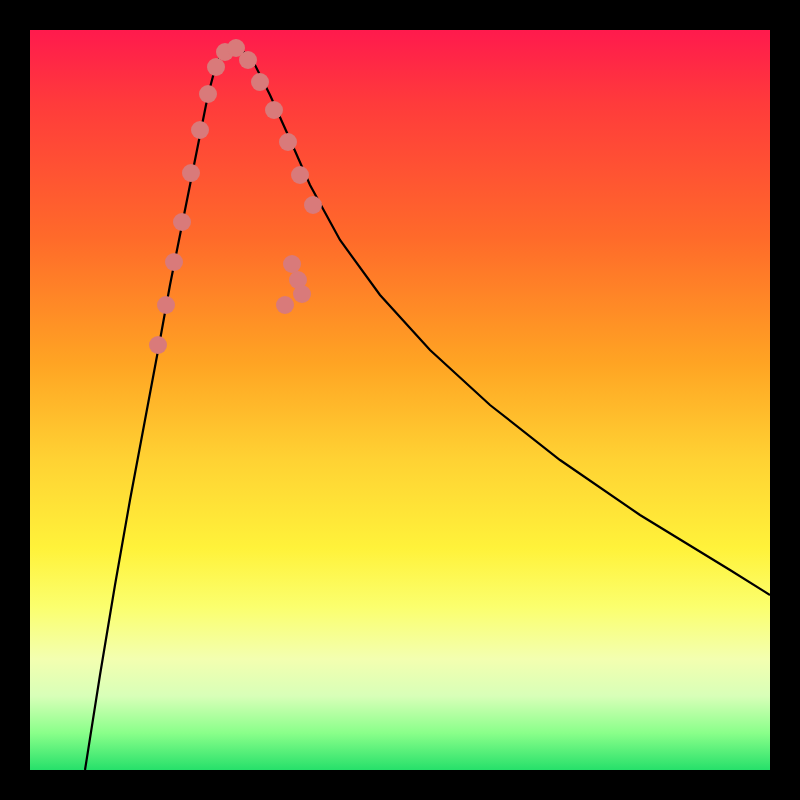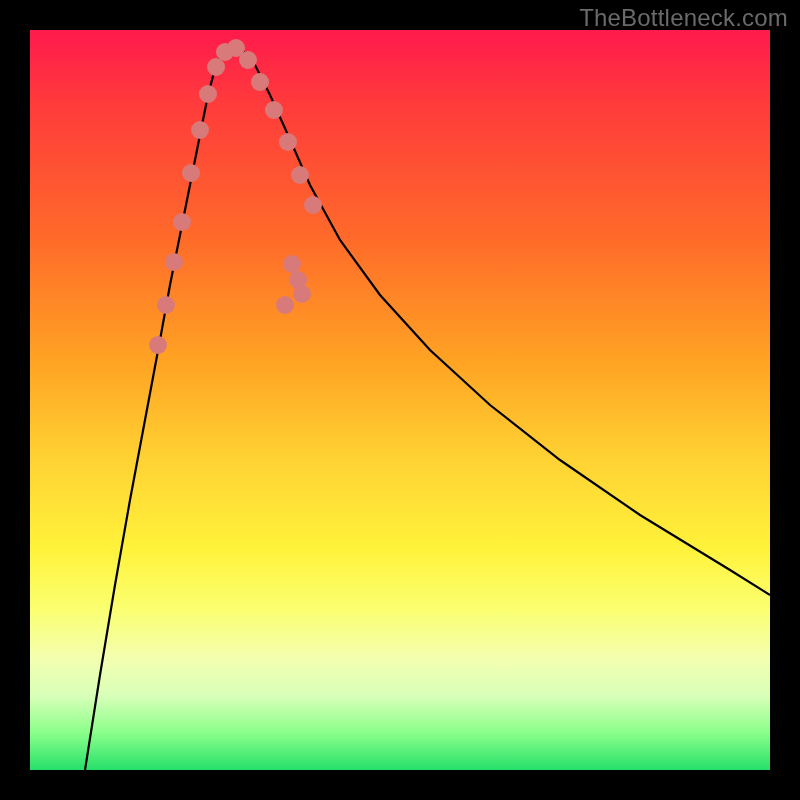--- a/index.html
+++ b/index.html
@@ -51,21 +51,20 @@
   svg.curve {
     position: absolute;
     top: 0; left: 0;
     width: 740px; height: 740px;
   }
 </style>
 </head>
 <body>
 
 <div class="frame">
-  <div class="watermark">TheBottleneck.com</div>
 
   <div class="plot">
     <svg class="curve" viewBox="0 0 740 740" preserveAspectRatio="none">
       <path id="bn-curve" d="M55 740 L70 645 L85 555 L100 470 L115 390 L130 310 L140 255 L150 205 L160 155 L170 105 L178 65 L186 35 L194 20 L202 16 L212 20 L225 35 L240 65 L258 105 L280 155 L310 210 L350 265 L400 320 L460 375 L530 430 L610 485 L700 540 L740 565" fill="none" stroke="#000" stroke-width="2.2"></path>
       <g id="bn-dots">
           <circle cx="128" cy="315" r="9" fill="#d97a7a"></circle>
           <circle cx="136" cy="275" r="9" fill="#d97a7a"></circle>
           <circle cx="144" cy="232" r="9" fill="#d97a7a"></circle>
           <circle cx="152" cy="192" r="9" fill="#d97a7a"></circle>
           <circle cx="161" cy="143" r="9" fill="#d97a7a"></circle>

